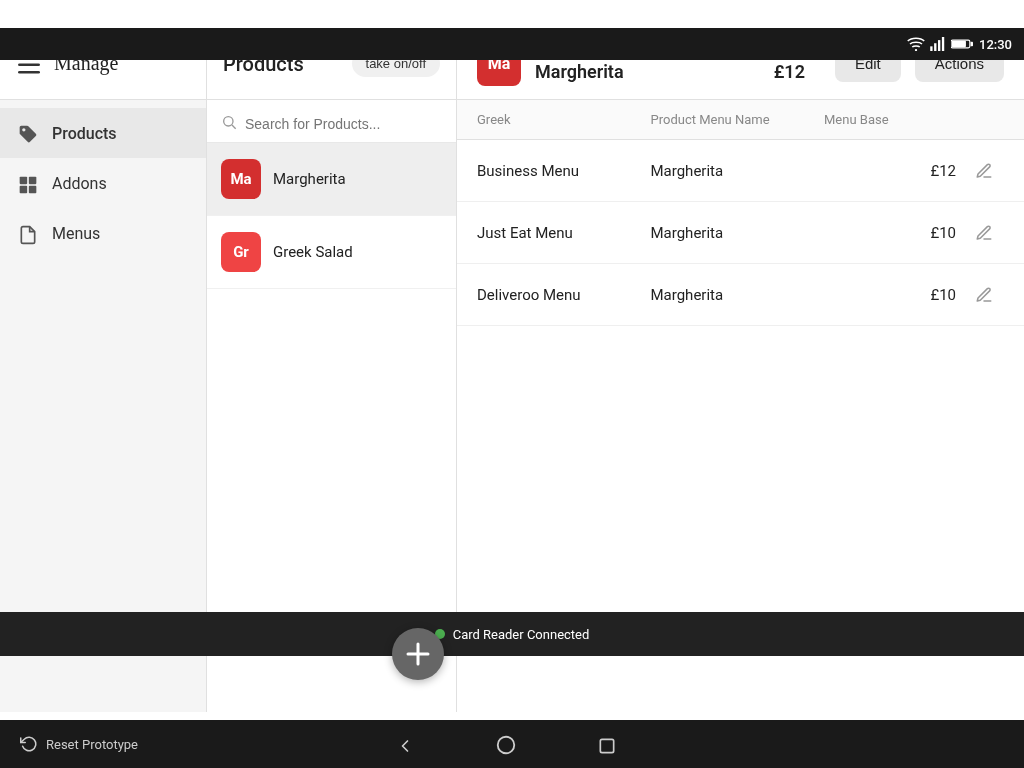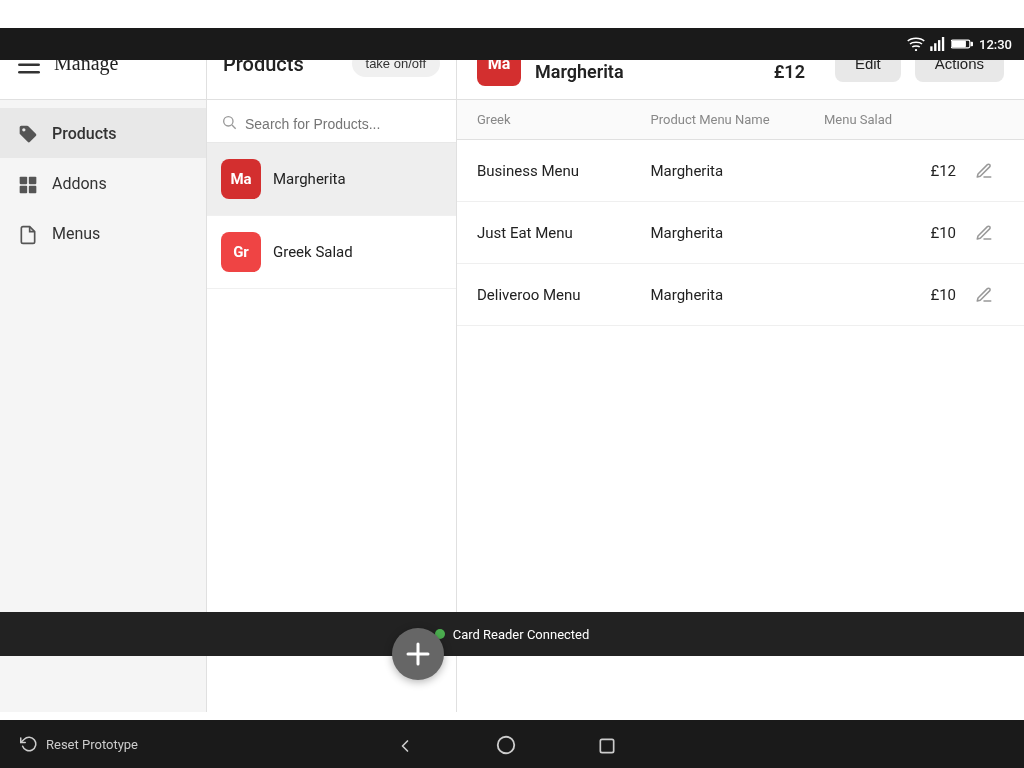--- a/index.html
+++ b/index.html
@@ -272,21 +272,21 @@
           <span class="detail-price">£12</span>
         </div>
         <button class="edit-btn">Edit</button>
         <button class="actions-btn">Actions</button>
       </div>
 
       <div class="table-area">
         <div class="table-header">
           <span class="table-header-cell">Greek</span>
           <span class="table-header-cell">Product Menu Name</span>
-          <span class="table-header-cell">Menu Salad</span>
+          <span class="table-header-cell">Menu Base</span>
           <span class="table-header-cell"></span>
         </div>
 
         <div class="table-row">
           <span class="table-cell">Business Menu</span>
           <span class="table-cell">Margherita</span>
           <span class="table-cell-price">£12</span>
           <button class="edit-row-btn">
             <svg width="18" height="18" viewBox="0 0 24 24">
               <path d="M12 20h9M16.5 3.5a2.121 2.121 0 013 3L7 19l-4 1 1-4L16.5 3.5z" stroke="#999" stroke-width="2" fill="none" stroke-linecap="round" stroke-linejoin="round"></path>

